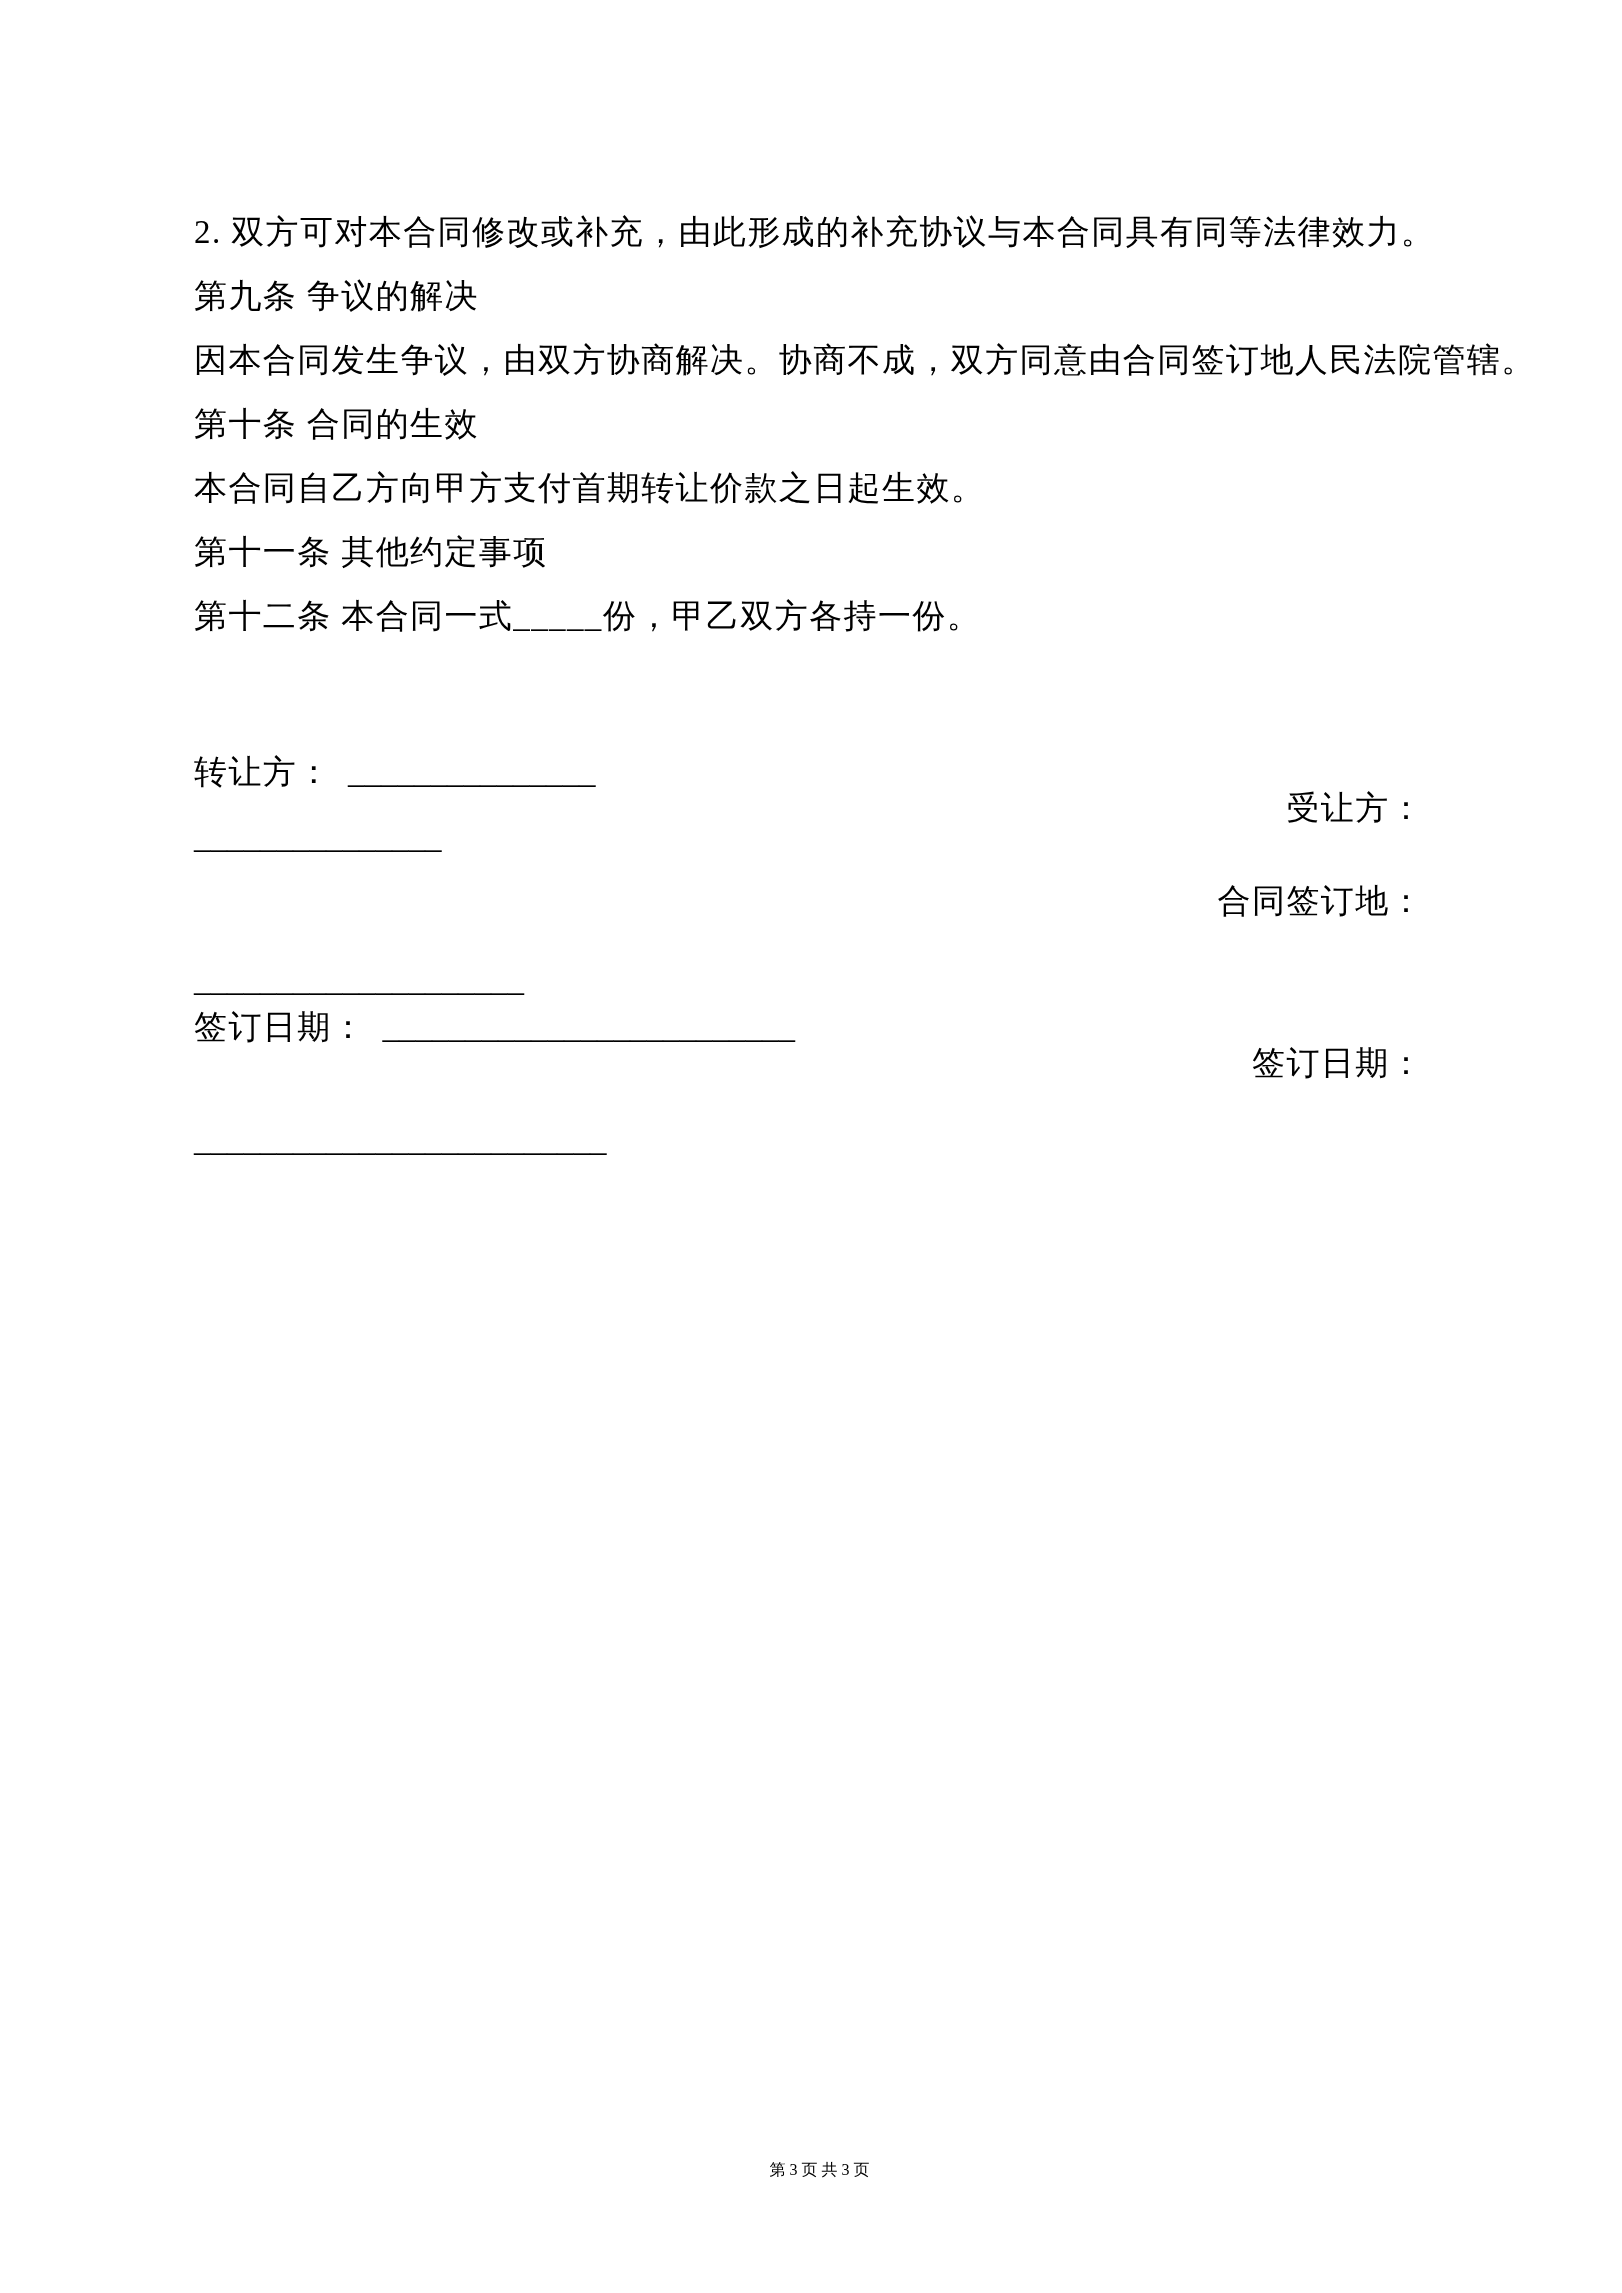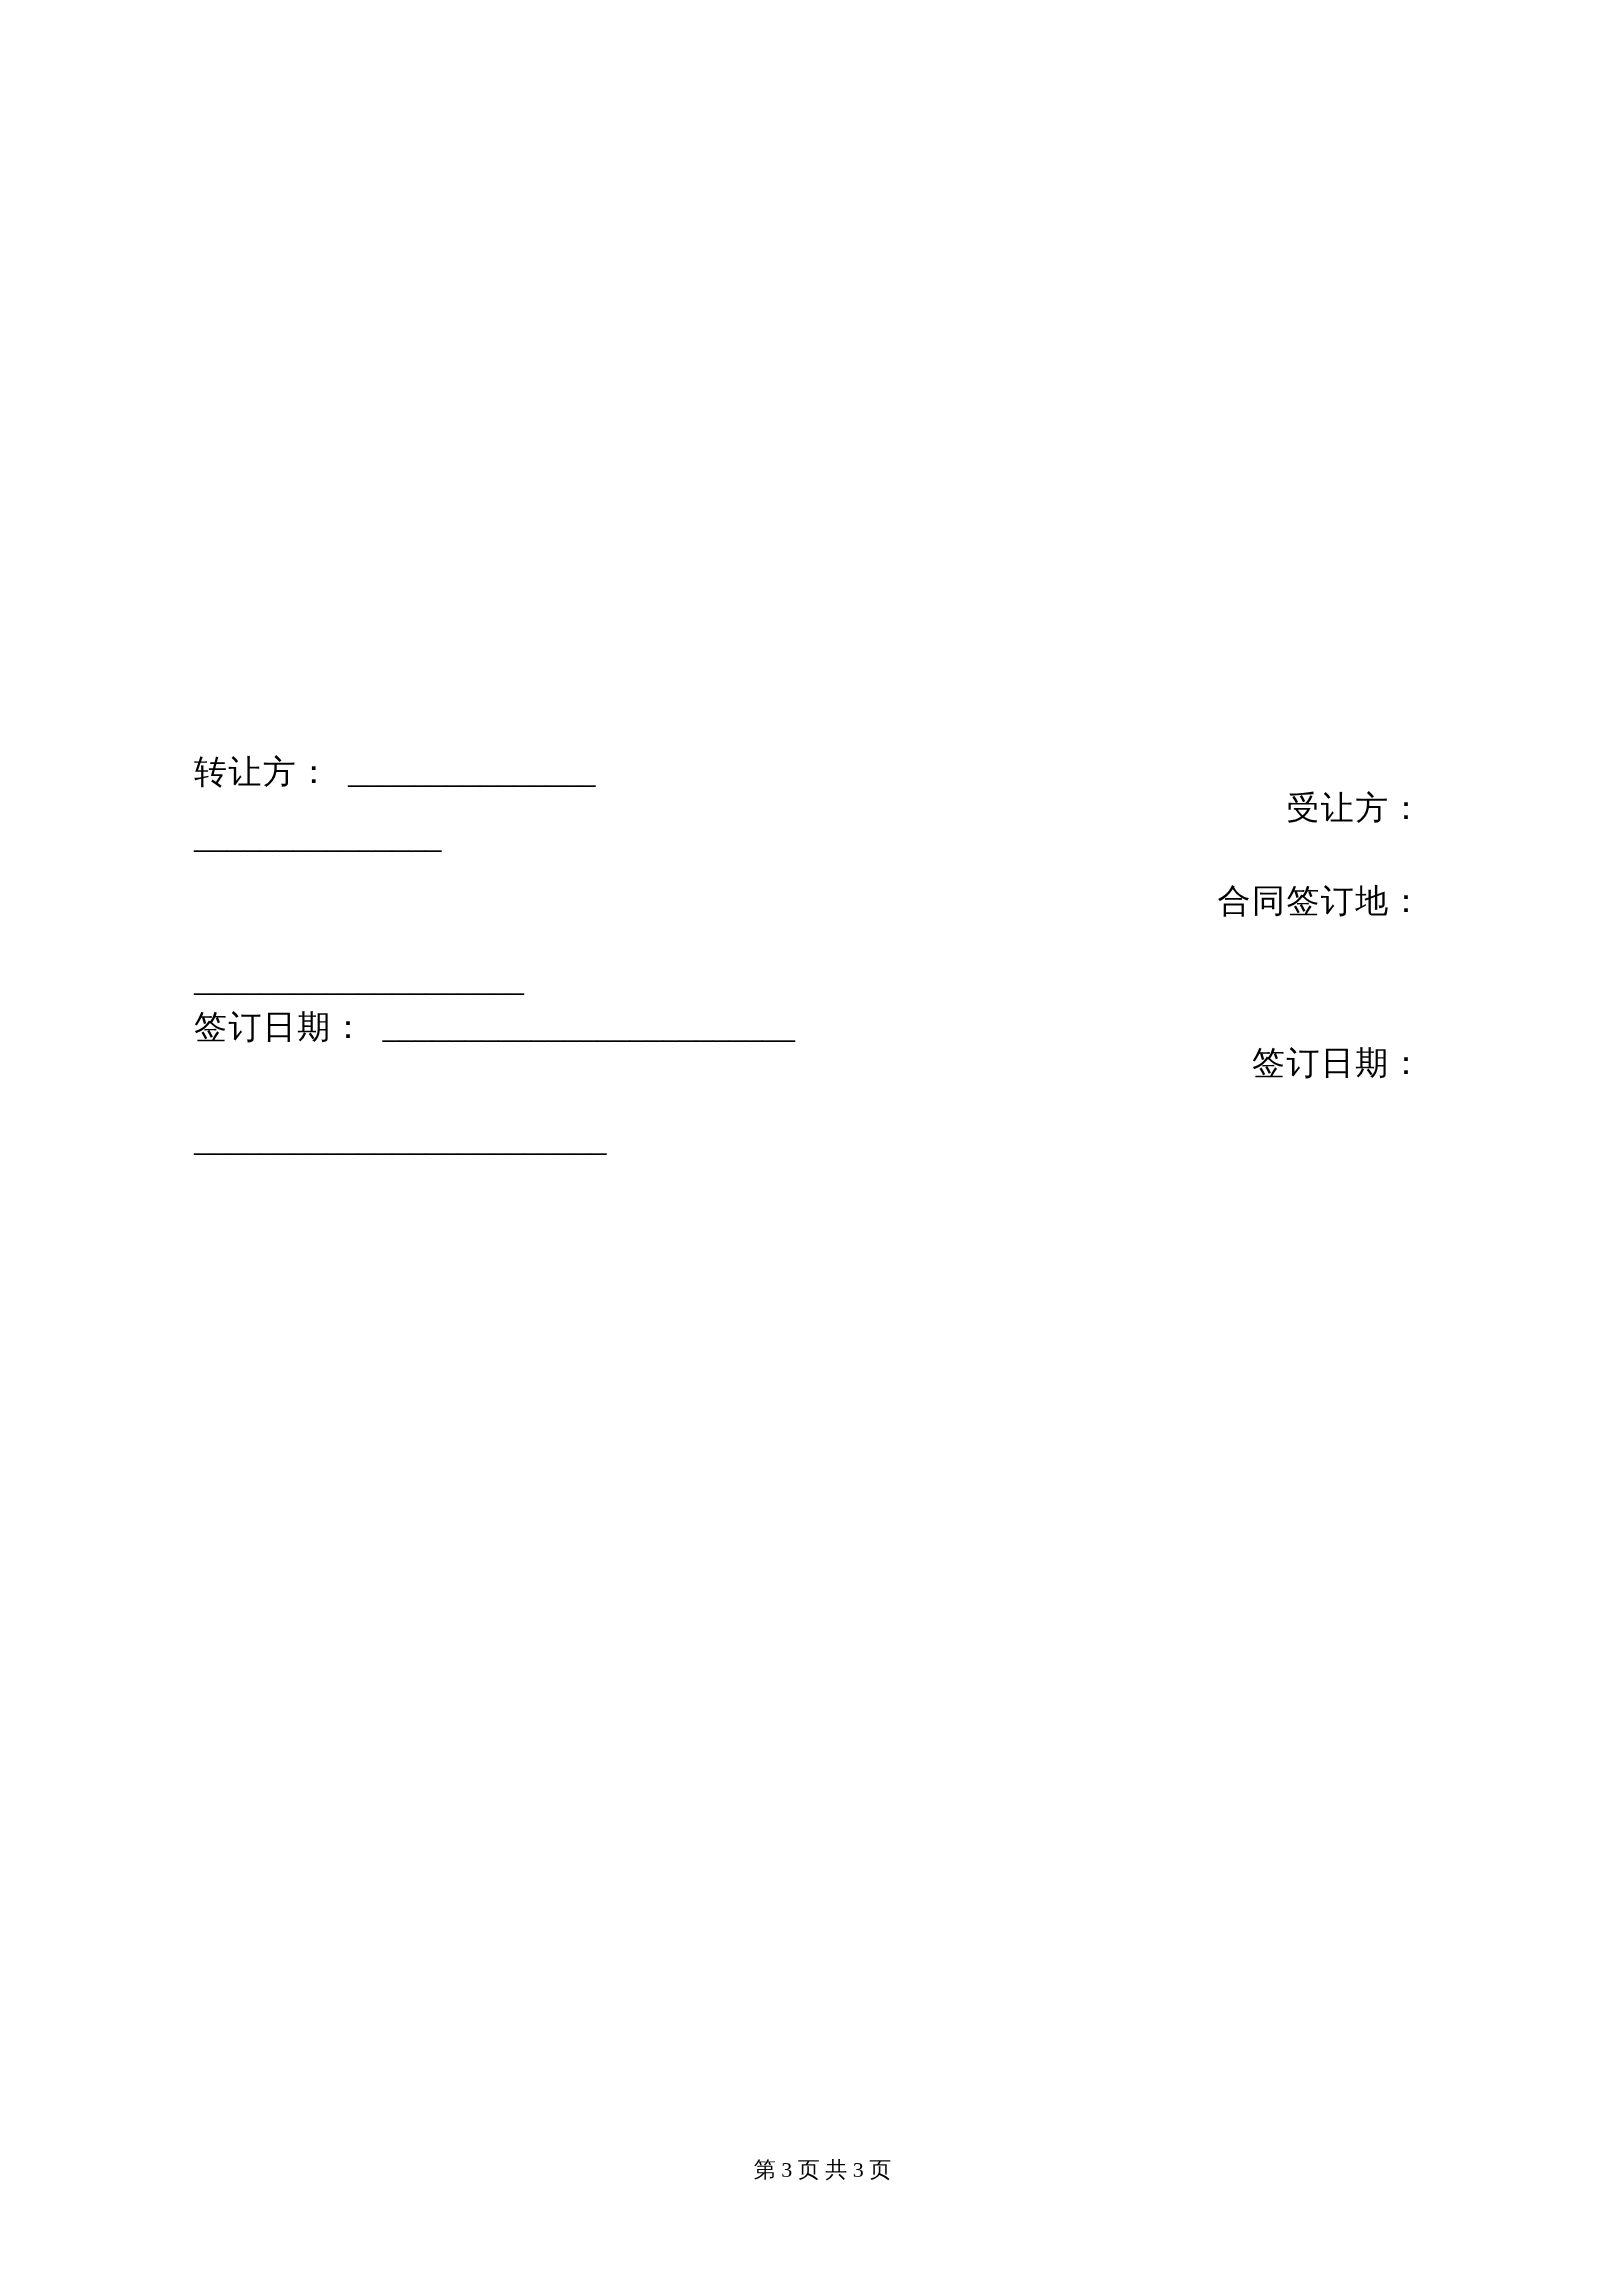--- a/index.html
+++ b/index.html
@@ -53,30 +53,39 @@
   .sig-blank-cont {
     letter-spacing: 0;
     white-space: pre;
   }
   .page-footer {
     position: absolute;
     left: 0;
     top: 2129px;
     width: 100%;
     text-align: center;
-    font-size: 22px;
+    font-size: 16px;
     line-height: 27px;
     white-space: pre;
   }
 </style>
 </head>
 <body>
 
 <div class="page">
 
+  <main class="body-text">
+    <p class="line">2. 双方可对本合同修改或补充，由此形成的补充协议与本合同具有同等法律效力。</p>
+    <p class="line">第九条 争议的解决</p>
+    <p class="line">因本合同发生争议，由双方协商解决。协商不成，双方同意由合同签订地人民法院管辖。</p>
+    <p class="line">第十条 合同的生效</p>
+    <p class="line">本合同自乙方向甲方支付首期转让价款之日起生效。</p>
+    <p class="line">第十一条 其他约定事项</p>
+    <p class="line">第十二条 本合同一式_____份，甲乙双方各持一份。</p>
+  </main>
 
   <section>
 
     <div class="sig-row" style="top:718px;">
       <span class="sig-left"><span>转让方：</span><span class="sig-blank">_______________</span></span>
       <span class="sig-right">受让方：</span>
     </div>
 
     <div class="sig-row" style="top:783px;">
       <span class="sig-left sig-blank-cont">_______________</span>

